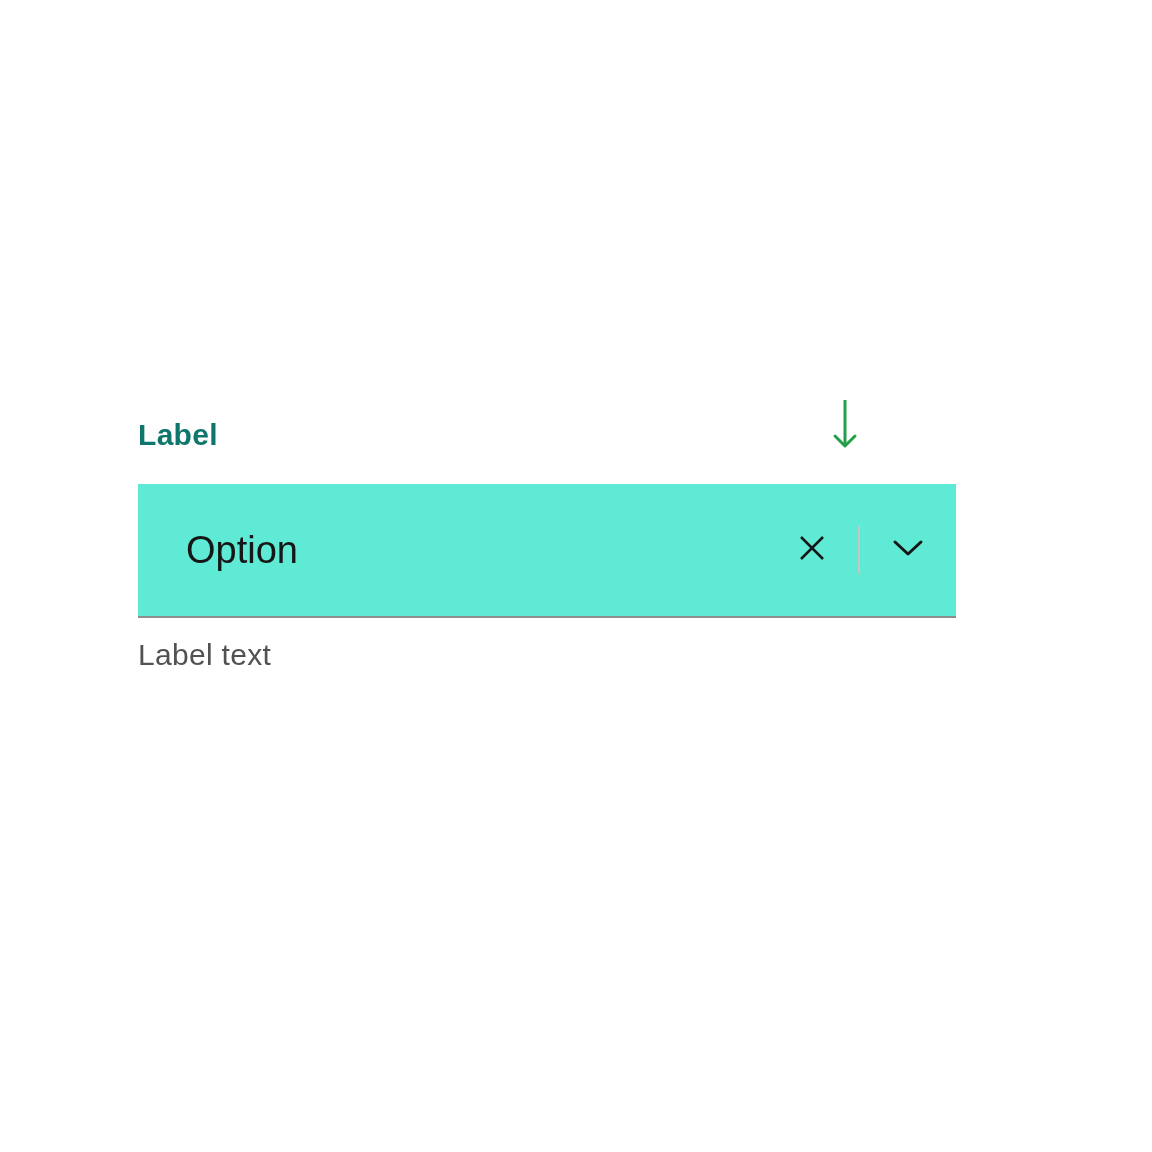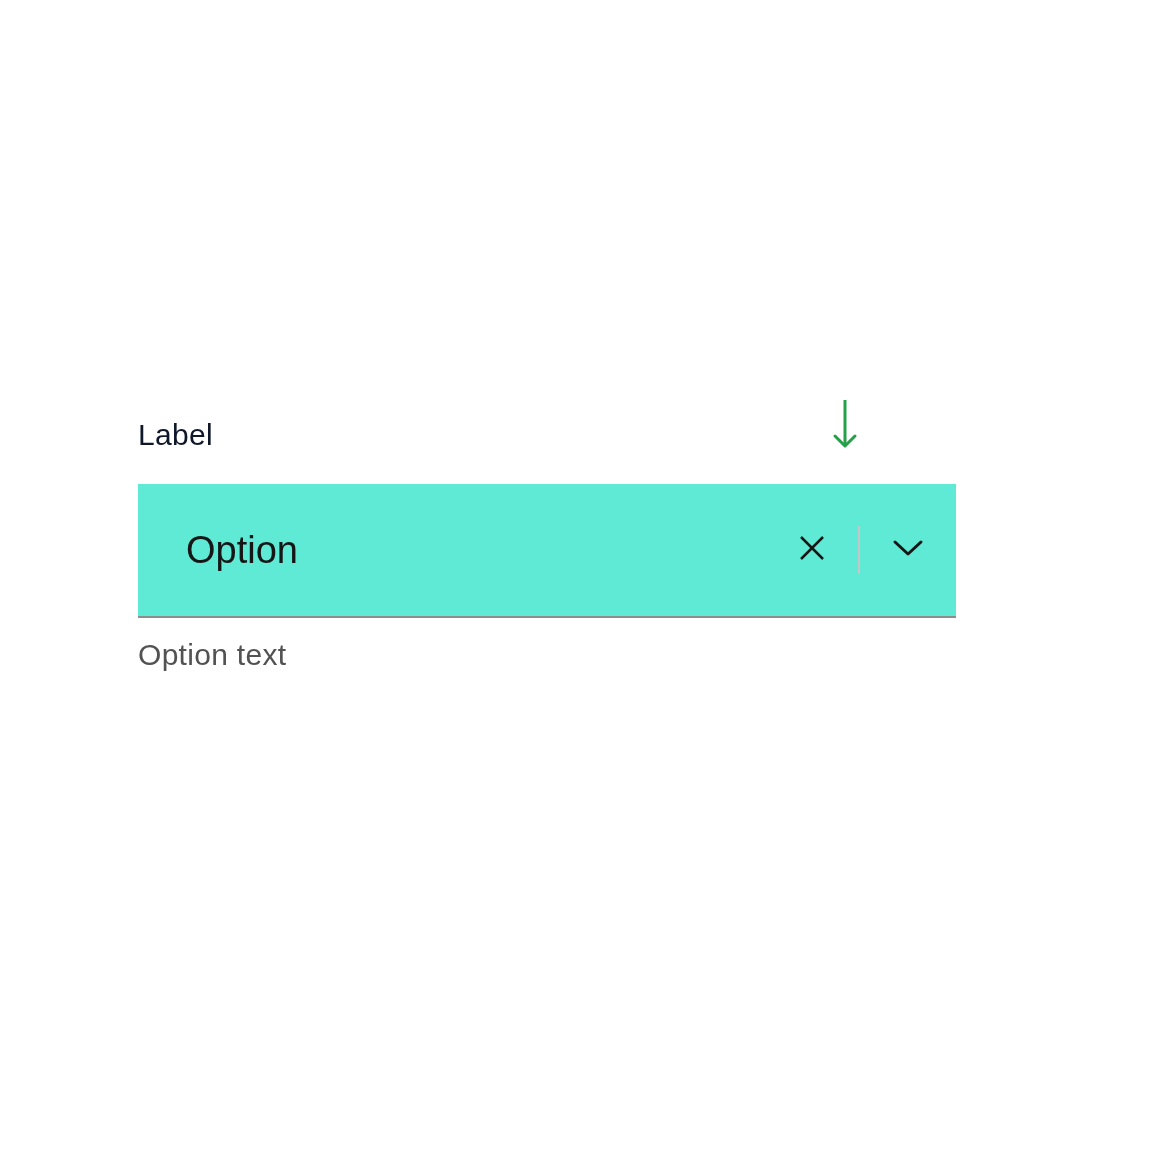--- a/index.html
+++ b/index.html
@@ -15,23 +15,23 @@
       position: relative;
     }
     .container {
       position: absolute;
       left: 138px;
       top: 418px;
       width: 818px;
     }
     .label {
       font-size: 30px;
-      color: #0f172a;
+      color: #0f766e;
       margin-bottom: 32px;
-      font-weight: 400;
+      font-weight: 700;
       letter-spacing: 0.3px;
     }
     .dropdown-field {
       background: #5eead4;
       height: 134px;
       display: flex;
       align-items: center;
       padding: 0 32px 0 48px;
       border-bottom: 2px solid #8d8d8d;
       position: relative;
@@ -117,14 +117,14 @@
       <div class="chevron-btn">
         <span>
           <svg viewBox="0 0 32 20" fill="none">
             <polyline points="3,4 16,16 29,4" stroke="#161616" stroke-width="3" fill="none" stroke-linecap="round" stroke-linejoin="round"></polyline>
           </svg>
         </span>
       </div>
     </div>
   </div>
 
-  <div class="helper-text">Option text</div>
+  <div class="helper-text">Label text</div>
 </div>
 
 </body></html>

